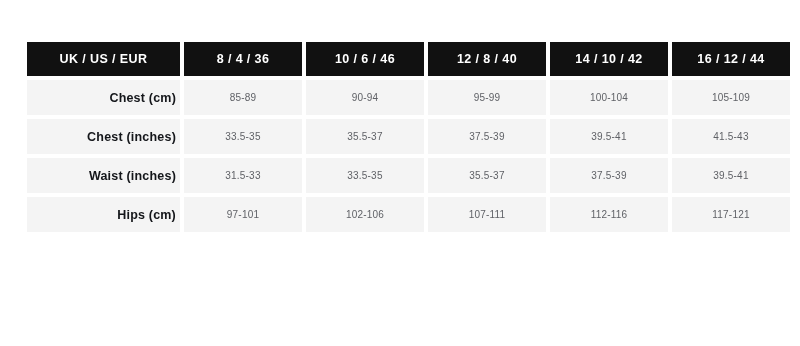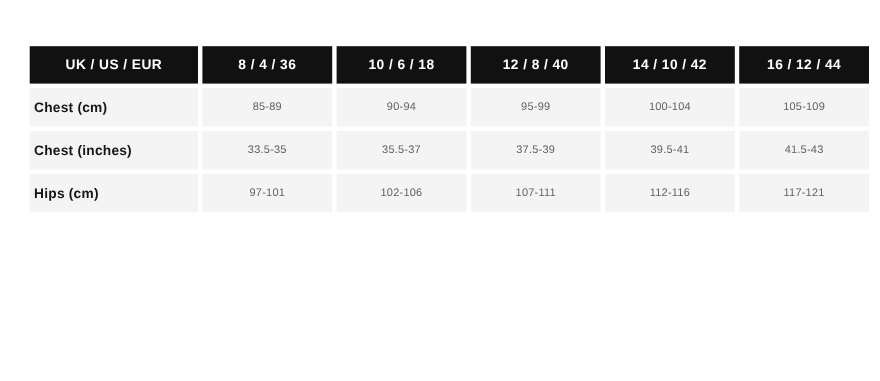--- a/index.html
+++ b/index.html
@@ -49,21 +49,21 @@
 
   
   tbody th.row-label {
     background: #f4f4f4;
     color: #14161a;
     font-size: 12.5px;
     font-weight: bold;
     letter-spacing: 0.2px;
     height: 35px;
     padding: 0 4px;
-    text-align: left;
+    text-align: right;
     vertical-align: middle;
     white-space: nowrap;
   }
 
   tbody td.value-cell {
     background: #f4f4f4;
     color: #5f6166;
     font-size: 10px;
     font-weight: normal;
     letter-spacing: 0.2px;
@@ -84,21 +84,21 @@
       <col class="size-col">
       <col class="size-col">
       <col class="size-col">
       <col class="size-col">
       <col class="size-col">
     </colgroup>
     <thead>
       <tr>
         <th scope="col">UK / US / EUR</th>
         <th scope="col">8 / 4 / 36</th>
-        <th scope="col">10 / 6 / 18</th>
+        <th scope="col">10 / 6 / 46</th>
         <th scope="col">12 / 8 / 40</th>
         <th scope="col">14 / 10 / 42</th>
         <th scope="col">16 / 12 / 44</th>
       </tr>
     </thead>
     <tbody>
       <tr>
         <th scope="row" class="row-label">Chest (cm)</th>
         <td class="value-cell">85-89</td>
         <td class="value-cell">90-94</td>
@@ -108,20 +108,28 @@
       </tr>
       <tr>
         <th scope="row" class="row-label">Chest (inches)</th>
         <td class="value-cell">33.5-35</td>
         <td class="value-cell">35.5-37</td>
         <td class="value-cell">37.5-39</td>
         <td class="value-cell">39.5-41</td>
         <td class="value-cell">41.5-43</td>
       </tr>
       <tr>
+        <th scope="row" class="row-label">Waist (inches)</th>
+        <td class="value-cell">31.5-33</td>
+        <td class="value-cell">33.5-35</td>
+        <td class="value-cell">35.5-37</td>
+        <td class="value-cell">37.5-39</td>
+        <td class="value-cell">39.5-41</td>
+      </tr>
+      <tr>
         <th scope="row" class="row-label">Hips (cm)</th>
         <td class="value-cell">97-101</td>
         <td class="value-cell">102-106</td>
         <td class="value-cell">107-111</td>
         <td class="value-cell">112-116</td>
         <td class="value-cell">117-121</td>
       </tr>
     </tbody>
   </table>
 </div>

